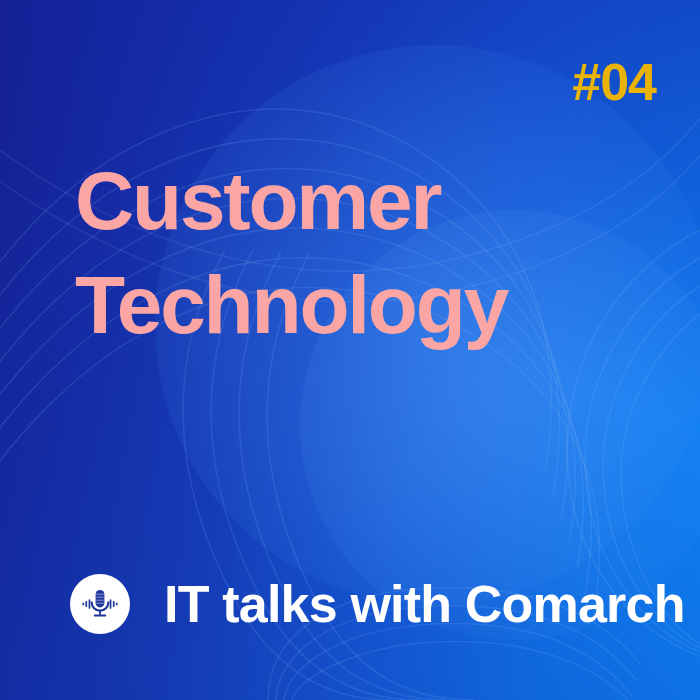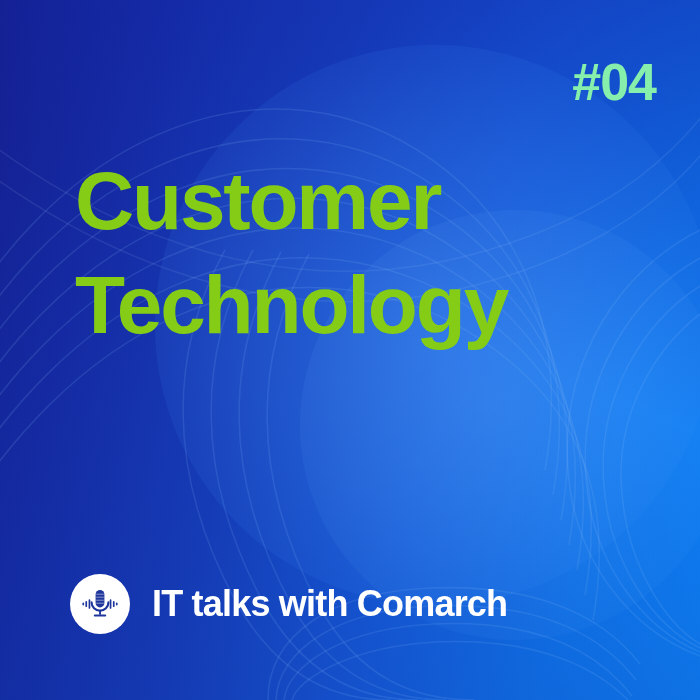--- a/index.html
+++ b/index.html
@@ -63,35 +63,35 @@
   .contours {
     position:absolute; inset:0;
     pointer-events:none;
   }
   .contours svg { width:700px; height:700px; display:block; }
 
   
   .episode-number {
     position:absolute;
     right:44px; top:56px;
-    color:#86efac;
+    color:#eab308;
     font-size:52px;
     font-weight:bold;
     letter-spacing:-1px;
     line-height:1;
   }
 
   
   .title-block {
     position:absolute;
     left:75px; top:160px;
     width:600px;
   }
   .title-line {
-    color:#84cc16;
+    color:#fca5a5;
     font-size:82px;
     font-weight:bold;
     line-height:1.0;
     letter-spacing:-2.2px;
     white-space:nowrap;
     margin-bottom:22px;
   }
   .title-line:last-child { margin-bottom:0; }
 
   
@@ -107,24 +107,25 @@
     border-radius:50%;
     background:#ffffff;
     display:flex;
     align-items:center;
     justify-content:center;
     flex:0 0 auto;
   }
   .mic-badge svg { display:block; }
   .brand-text {
     color:#ffffff;
-    font-size:36px;
+    font-size:52px;
     font-weight:bold;
     letter-spacing:-0.8px;
     white-space:nowrap;
+    margin-left:12px;
   }
 </style>
 </head>
 <body>
 
 <div id="cover">
 
   <div class="bg-gradient"></div>
   <div class="bg-gradient-2"></div>
   <div class="glow-circle"></div>

